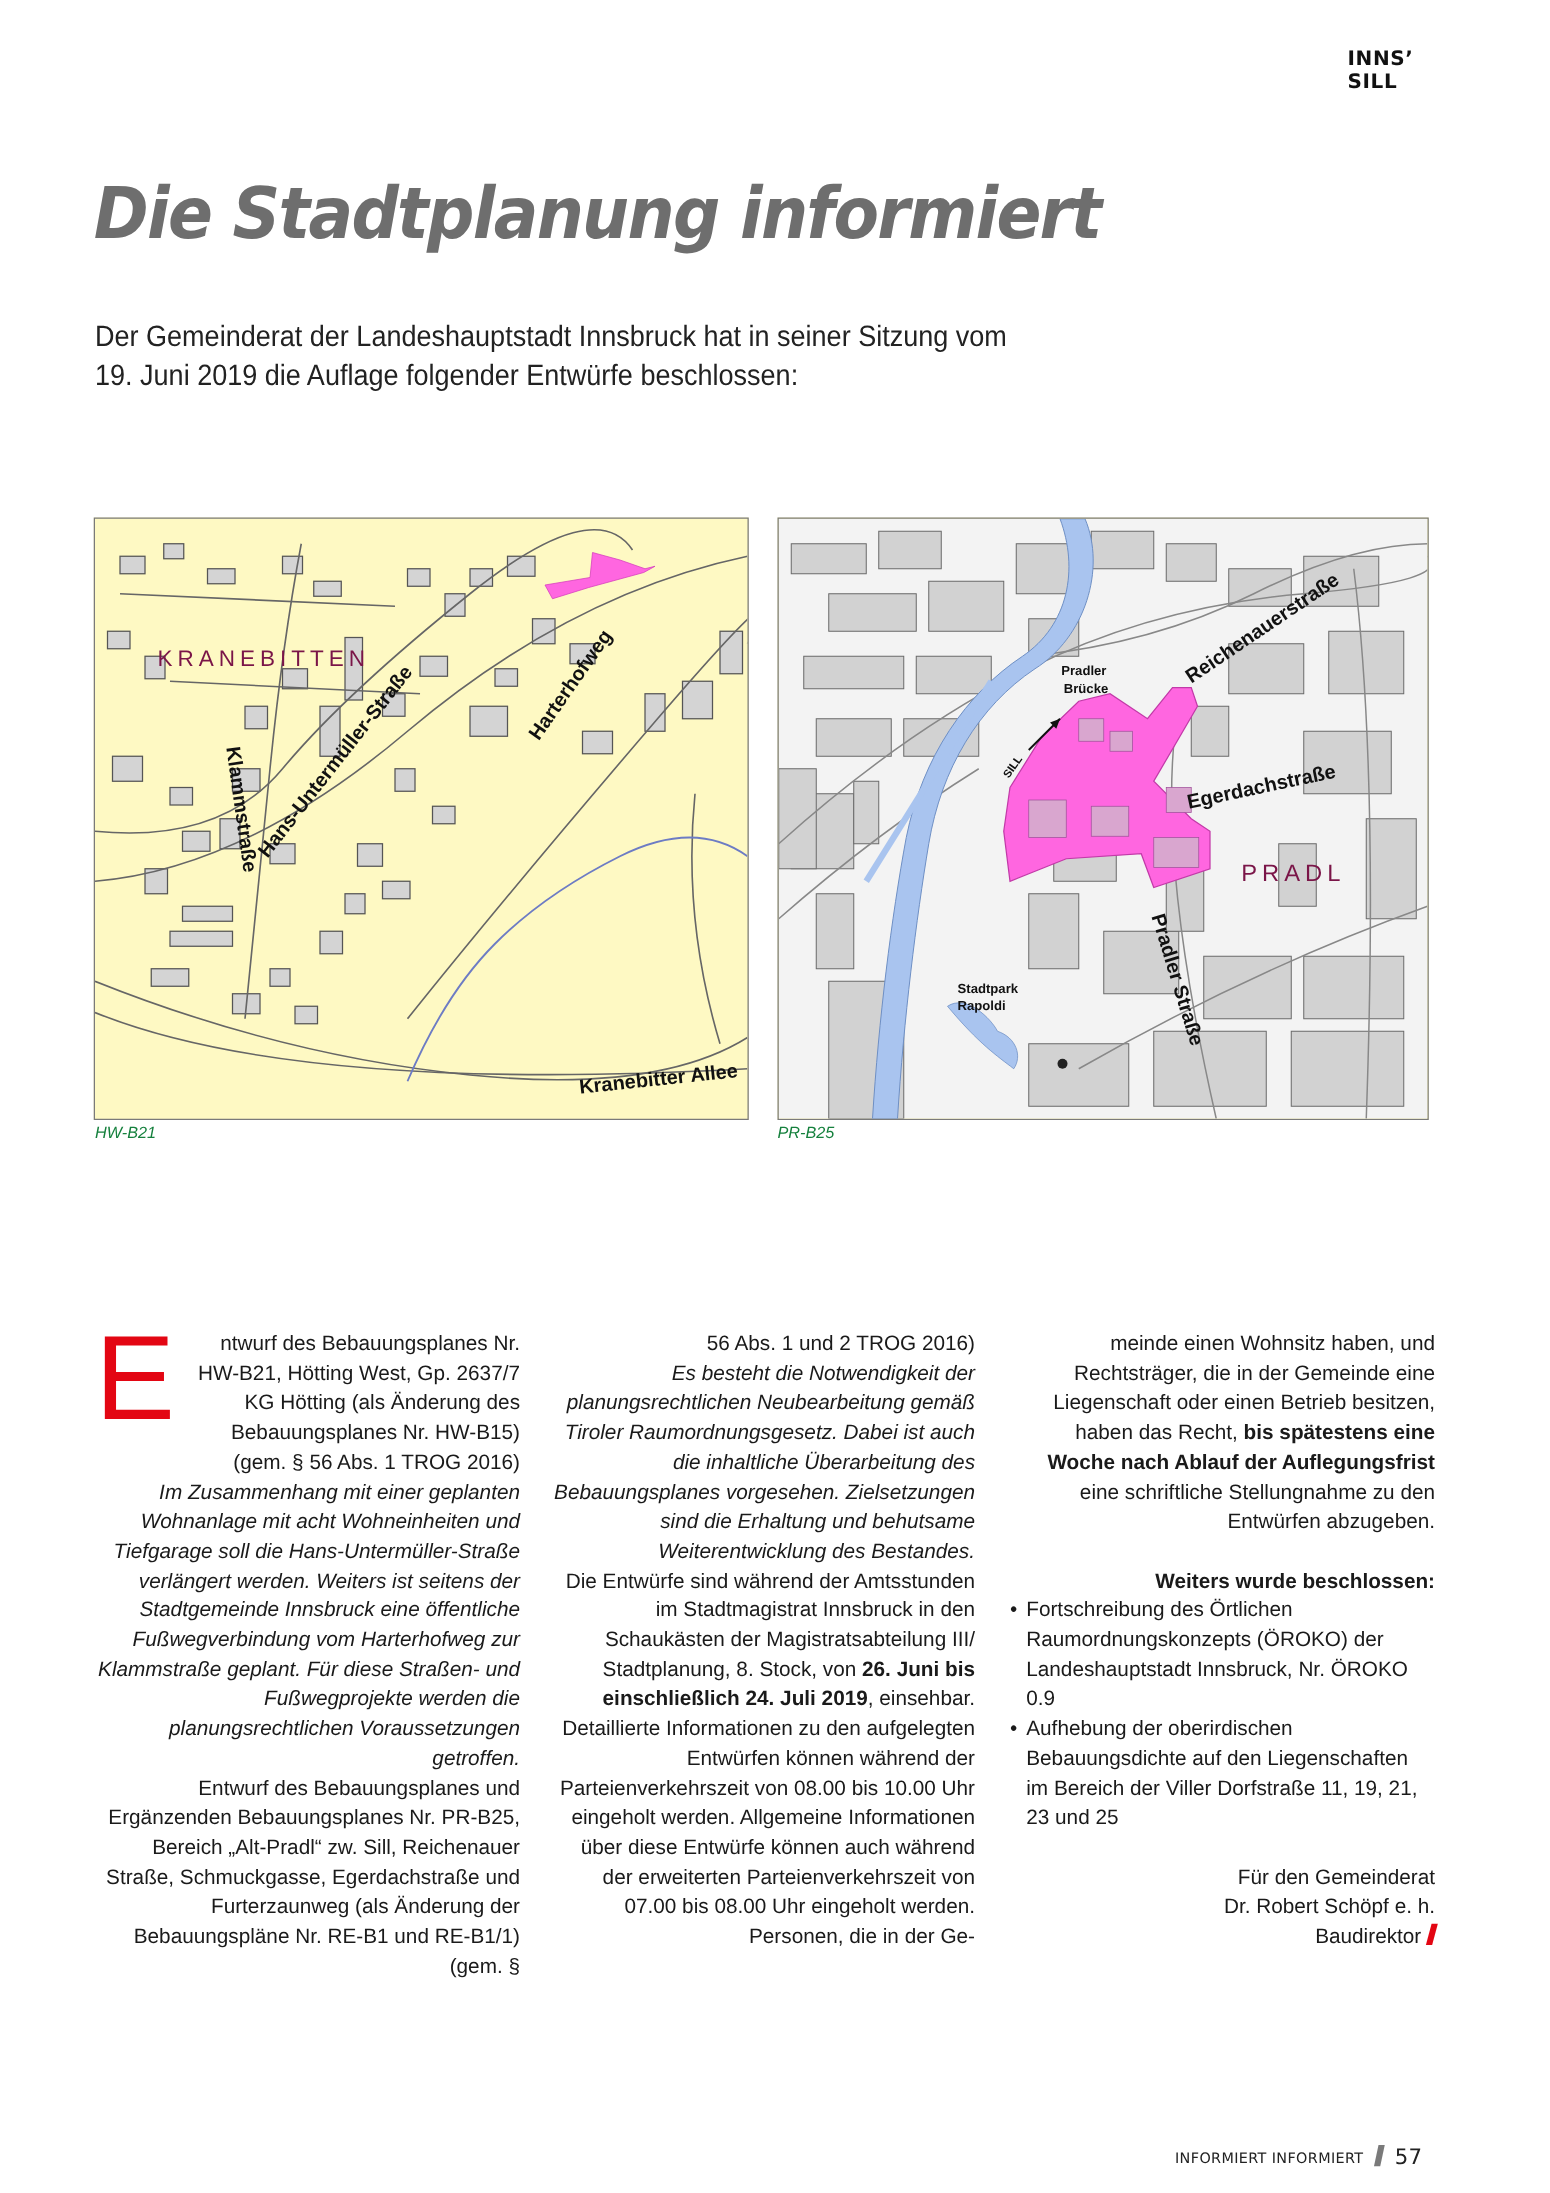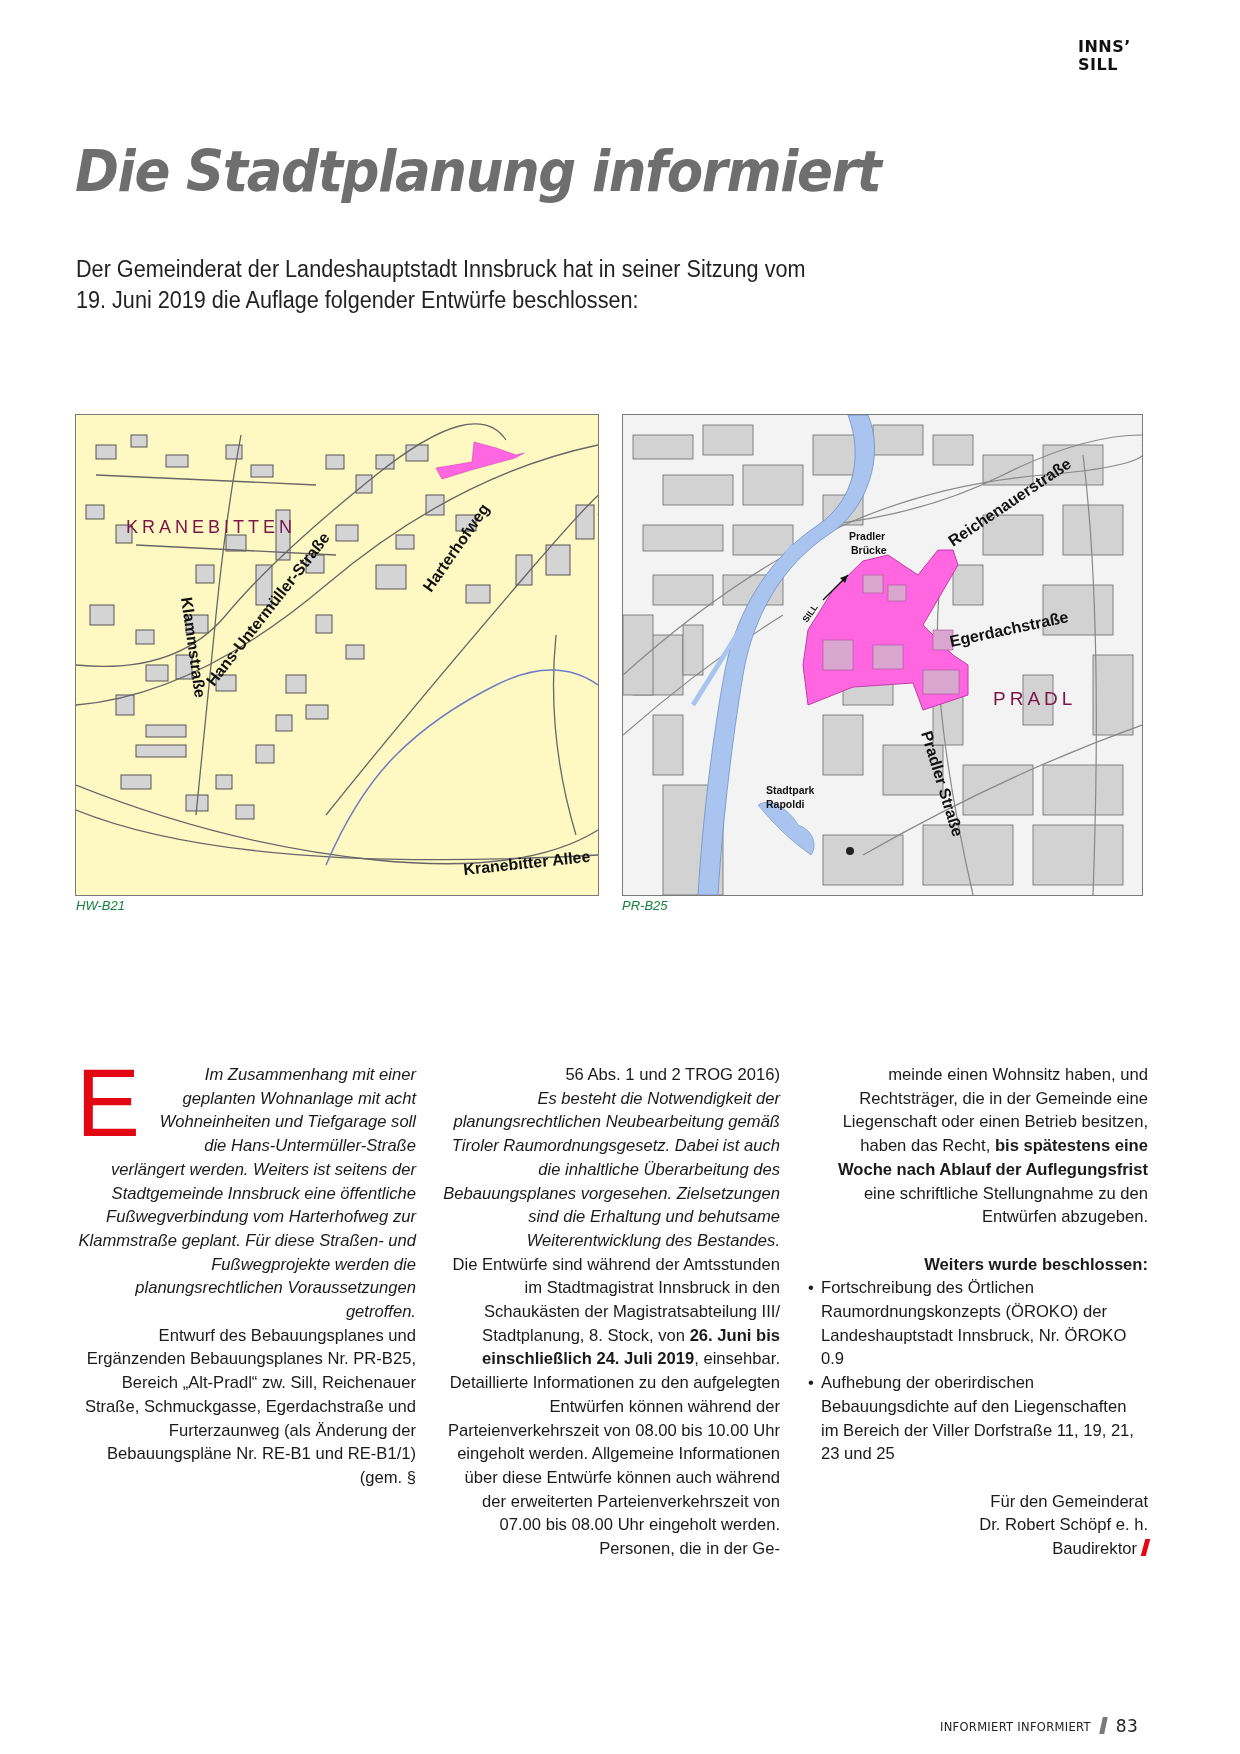--- a/index.html
+++ b/index.html
@@ -199,20 +199,21 @@
     <text class="district" font-size="19" x="370" y="290">PRADL</text>
     <text class="maplabel" font-size="16" transform="translate(298,318) rotate(73)">Pradler Straße</text>
     <text class="maplabel" font-size="10.5" x="143" y="379">Stadtpark</text>
     <text class="maplabel" font-size="10.5" x="143" y="393">Rapoldi</text>
   </svg>
 </div>
 <div class="caption" style="left:622px;">PR-B25</div>
 
 <div class="col" id="col1">
   <span class="dropcap">E</span>
+  <p>ntwurf des Bebauungsplanes Nr. HW-B21, Hötting West, Gp. 2637/7 KG Hötting (als Änderung des Bebauungsplanes Nr. HW-B15) (gem. § 56 Abs. 1 TROG 2016)</p>
   <p class="it">Im Zusammenhang mit einer geplanten Wohnanlage mit acht Wohneinheiten und Tiefgarage soll die Hans-Untermüller-Straße verlängert werden. Weiters ist seitens der Stadtgemeinde Innsbruck eine öffentliche Fußwegverbindung vom Harterhofweg zur Klammstraße geplant. Für diese Straßen- und Fußwegprojekte werden die planungsrechtlichen Voraussetzungen getroffen.</p>
   <p>Entwurf des Bebauungsplanes und Ergänzenden Bebauungsplanes Nr. PR-B25, Bereich „Alt-Pradl“ zw. Sill, Reichenauer Straße, Schmuckgasse, Egerdachstraße und Furterzaunweg (als Änderung der Bebauungspläne Nr. RE-B1 und RE-B1/1) (gem. §</p>
 </div>
 
 <div class="col" id="col2">
   <p>56 Abs. 1 und 2 TROG 2016)</p>
   <p class="it">Es besteht die Notwendigkeit der planungsrechtlichen Neubearbeitung gemäß Tiroler Raumordnungsgesetz. Dabei ist auch die inhaltliche Überarbeitung des Bebauungsplanes vorgesehen. Zielsetzungen sind die Erhaltung und behutsame Weiterentwicklung des Bestandes.</p>
   <p><span>Die Entwürfe sind während der Amtsstunden im Stadtmagistrat Innsbruck in den Schaukästen der Magistratsabteilung III/ Stadtplanung, 8. Stock, von </span><b>26. Juni bis einschließlich 24. Juli 2019</b><span>, einsehbar.</span></p>
   <p>Detaillierte Informationen zu den aufgelegten Entwürfen können während der Parteienverkehrszeit von 08.00 bis 10.00 Uhr eingeholt werden. Allgemeine Informationen über diese Entwürfe können auch während der erweiterten Parteienverkehrszeit von 07.00 bis 08.00 Uhr eingeholt werden. Personen, die in der Ge-</p>
 </div>
@@ -229,14 +230,14 @@
     <span class="dot">•</span>
     <span class="btxt">Aufhebung der oberirdischen Bebauungsdichte auf den Liegenschaften im Bereich der Viller Dorfstraße 11, 19, 21, 23 und 25</span>
   </div>
   <div class="gap"></div>
   <p class="left">Für den Gemeinderat</p>
   <p class="left">Dr. Robert Schöpf e. h.</p>
   <p class="left"><span>Baudirektor</span><span class="slash"></span></p>
 </div>
 
 <div class="footer">
-  <span>INFORMIERT INFORMIERT</span><span class="fslash"></span><span class="pnum">83</span>
+  <span>INFORMIERT INFORMIERT</span><span class="fslash"></span><span class="pnum">57</span>
 </div>
 
 </body></html>

